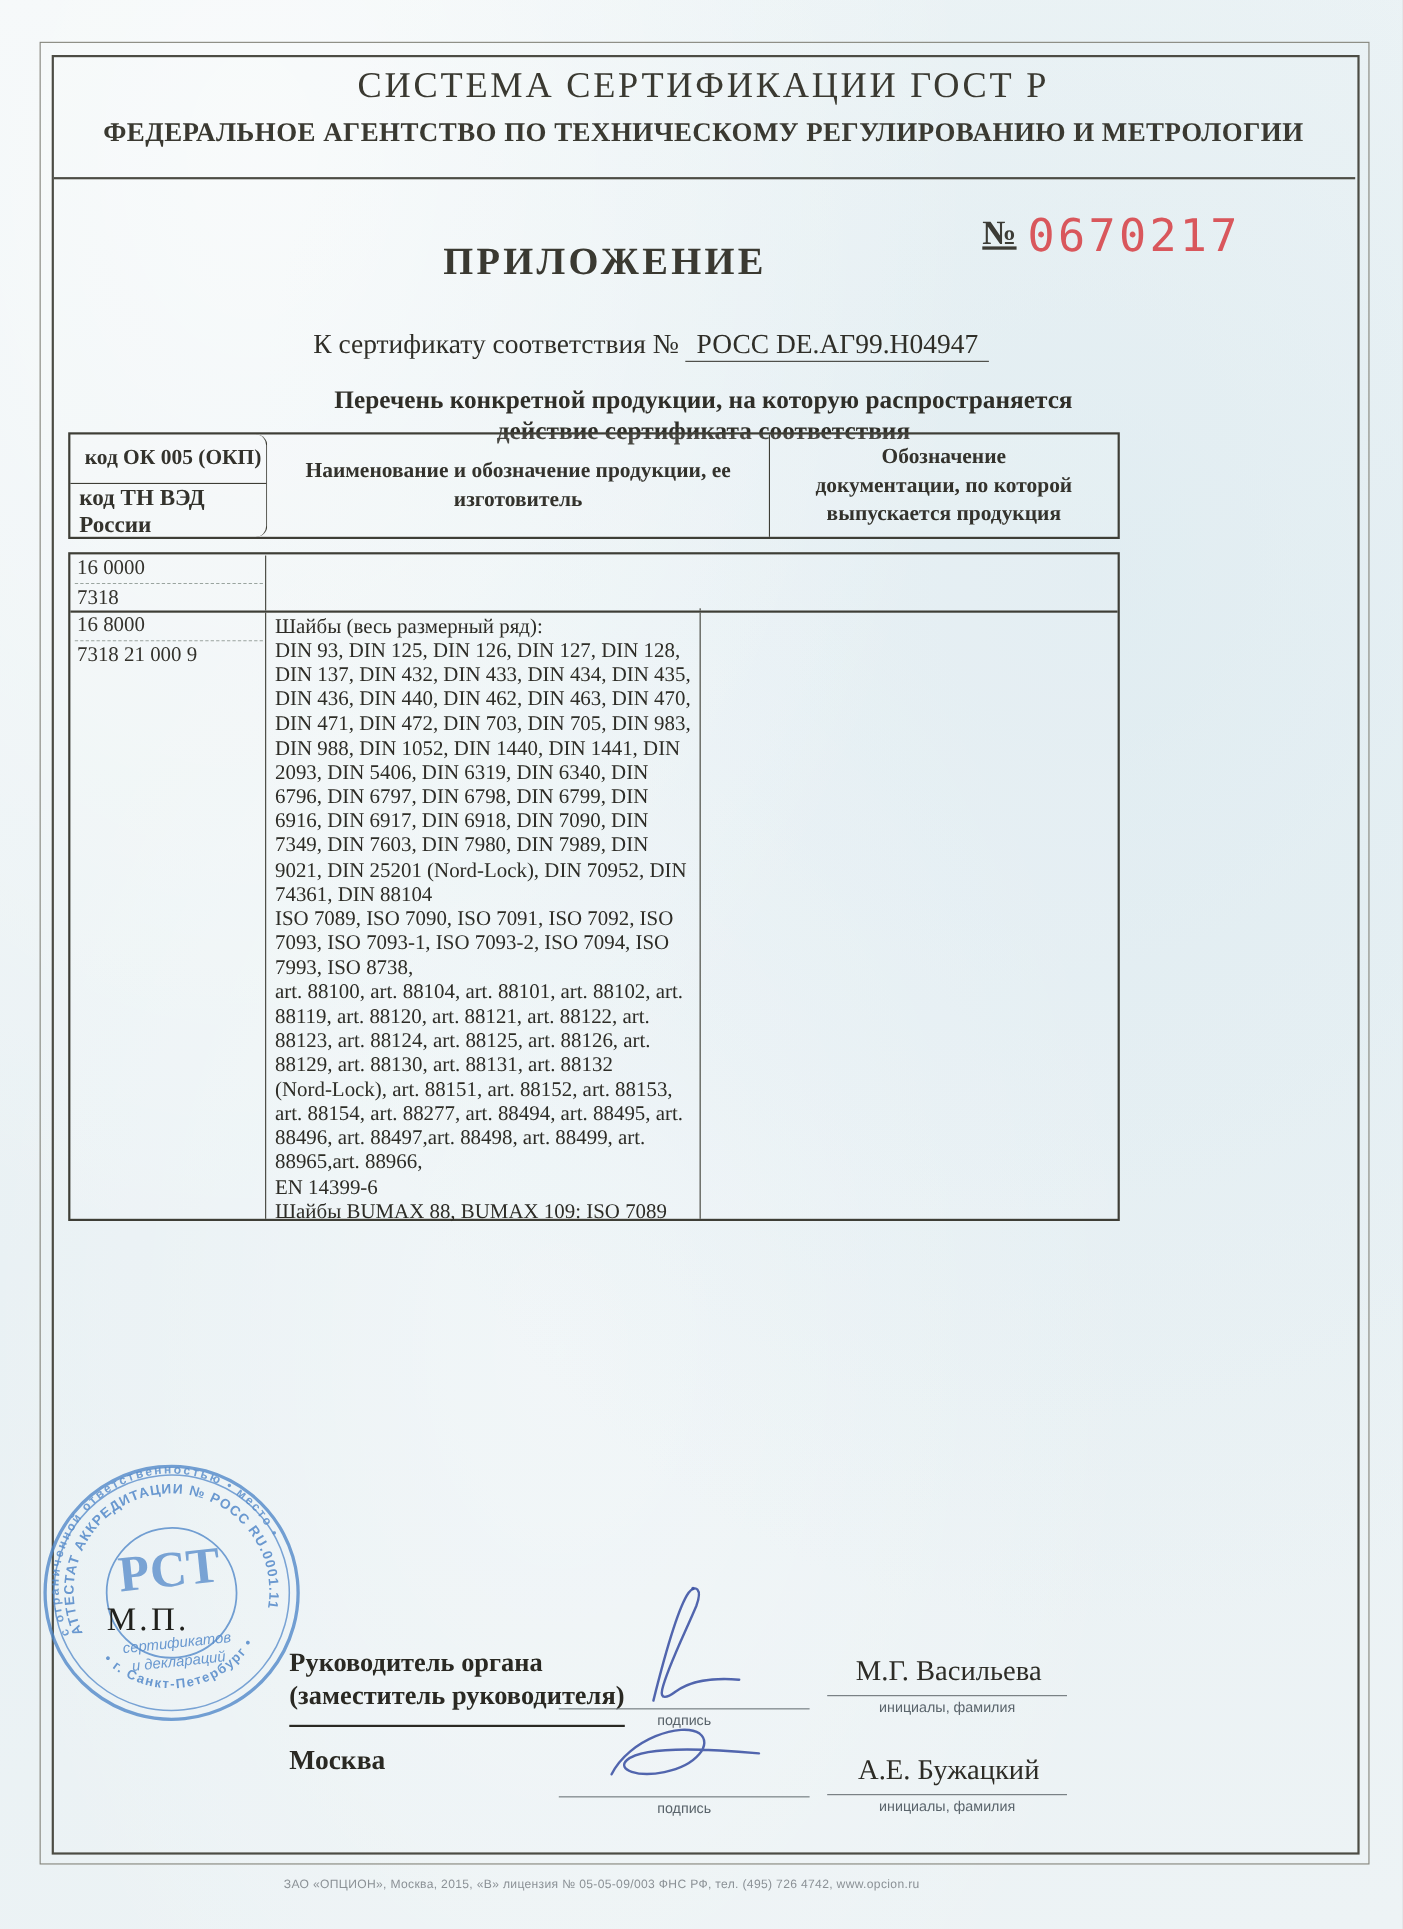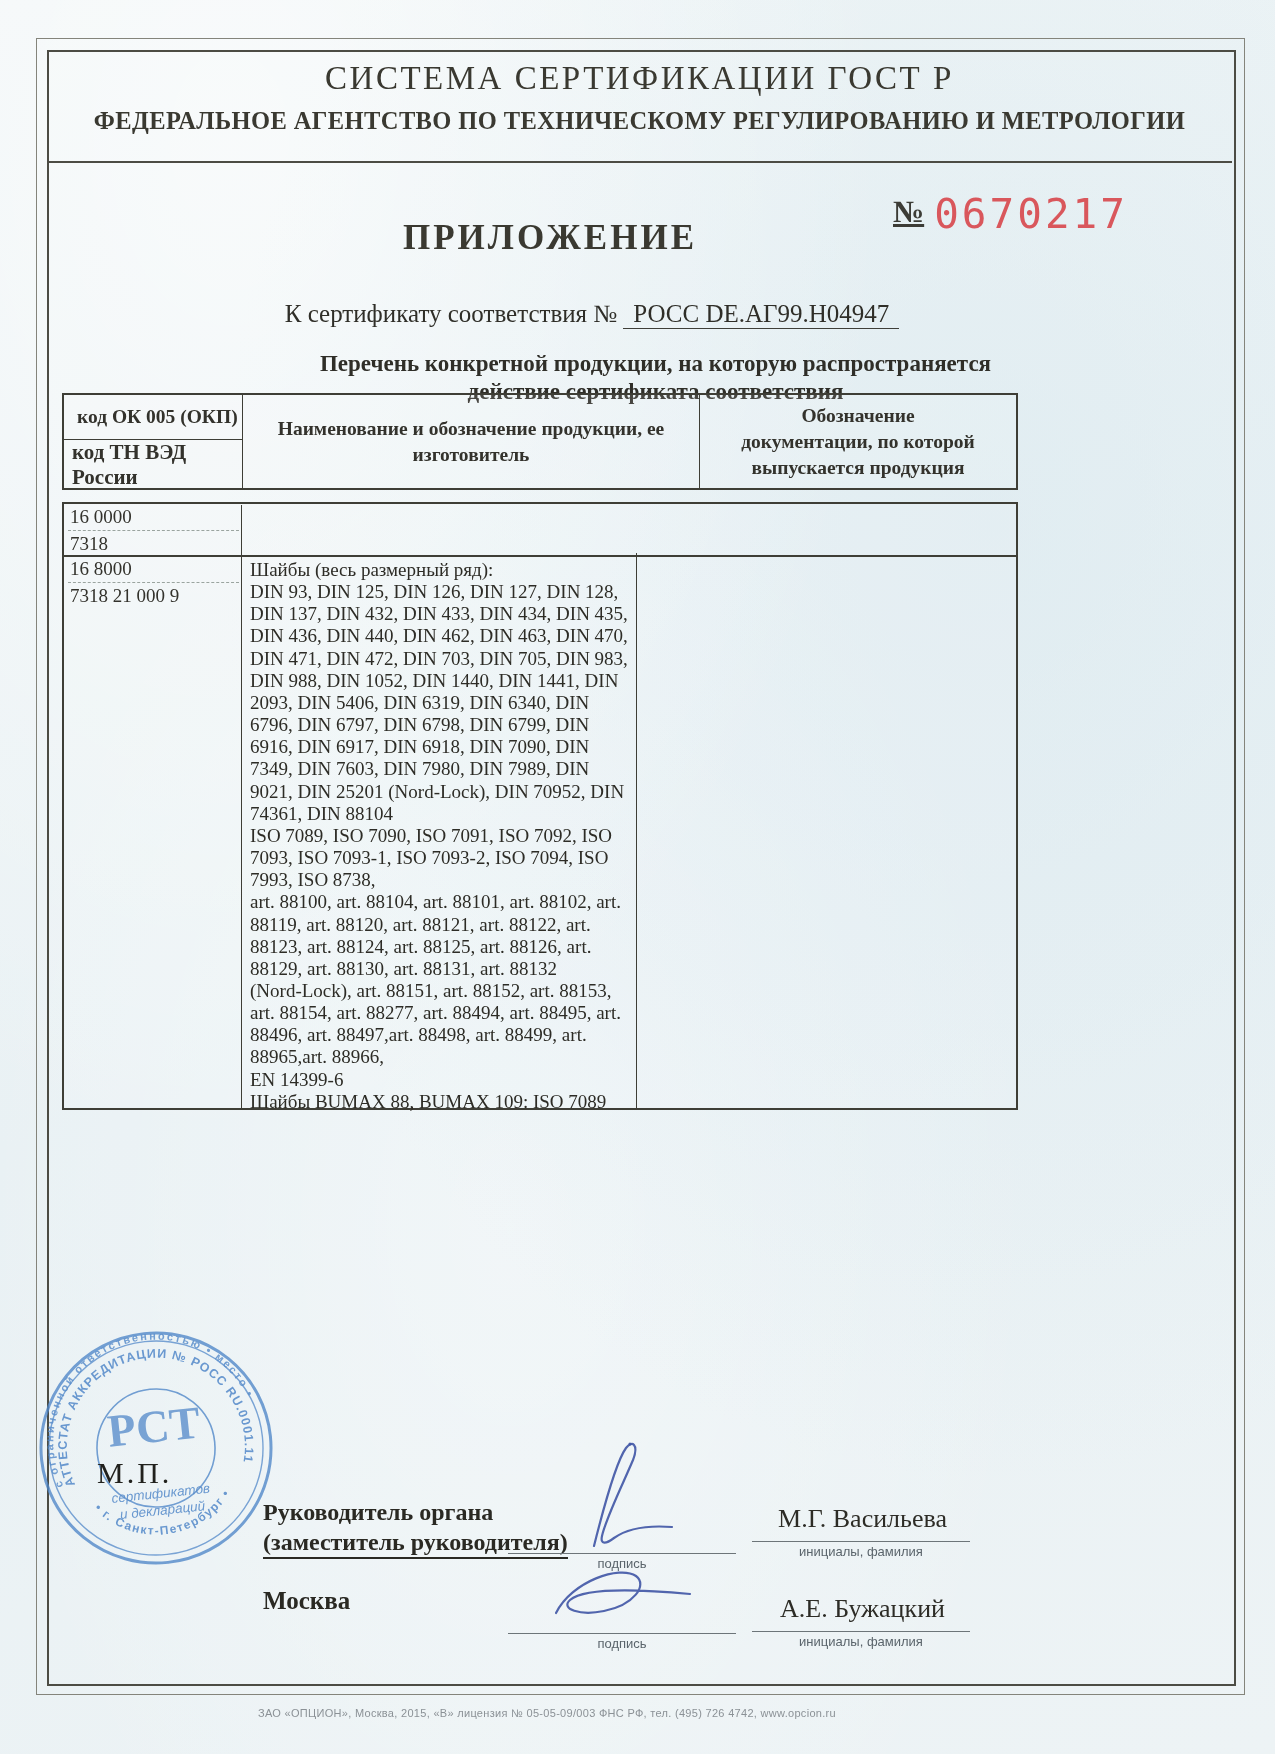--- a/index.html
+++ b/index.html
@@ -18,45 +18,45 @@
   .frame-inner{left:47px; top:50px; width:1185px; height:1632px; border:2.5px solid #4c4c44;}
   .hrule{left:49px; top:161px; width:1183px; border-top:2.5px solid #4c4c44; height:0;}
   .h1{left:47px; top:60px; width:1185px; text-align:center; font-size:33px; font-weight:normal; letter-spacing:2.5px; color:#3a3931;}
   .h2{left:47px; top:107px; width:1185px; text-align:center; font-size:24.5px; font-weight:bold; letter-spacing:.4px; color:#3a3931;}
   .doc-number{left:893px; top:194px; display:flex; align-items:flex-start; gap:10px;}
   .doc-number .no{font-size:31px; font-weight:bold; color:#3c3c36; text-decoration:underline;}
   .doc-number .digits{font-family:"DejaVu Sans Mono",monospace; font-size:41px; line-height:41px; color:#d9575c; letter-spacing:3px;}
   .doc-title{left:60px; top:218px; width:980px; text-align:center; font-size:35px; font-weight:bold; letter-spacing:3px; color:#3a3931;}
   .cert-line{left:47px; top:300px; width:1090px; text-align:center; font-size:25px; color:#2f2e28;}
   .cert-line .cert-num{border-bottom:1.5px solid #3f3f39; padding:0 10px 1px 10px; margin-left:6px;}
-  .purpose{left:63px; top:350px; width:1185px; text-align:center; font-size:23px; font-weight:bold; line-height:28px; color:#2f2e28;}
+  .purpose{left:47px; top:350px; width:1185px; text-align:center; font-size:23px; font-weight:bold; line-height:28px; color:#2f2e28;}
   
   .thead{left:62px; top:393px; width:956px; height:97px; border:2px solid #3e3e36; display:flex; box-sizing:border-box; background:rgba(255,255,255,.12);}
-  .thead .c1{width:178px; border-right:1.5px solid #3e3e36; display:flex; flex-direction:column;}
+  .thead .c1{width:178px; border-right:1.5px solid #3e3e36; display:flex; flex-direction:column;border-radius:10px;}
   .thead .c1 .t{flex:0 0 44px; display:flex; align-items:center; padding-left:13px; font-size:19.5px; font-weight:bold; border-bottom:1.5px solid #3e3e36;}
   .thead .c1 .b{flex:1; display:flex; align-items:center; padding-left:8px; font-size:21px; font-weight:bold;}
   .thead .c2{width:457px; border-right:1.5px solid #3e3e36;}
   .thead .c2,.thead .c3{display:flex; align-items:center; justify-content:center; text-align:center; font-size:19.5px; font-weight:bold; line-height:26px; padding:0 34px; box-sizing:border-box;}
   .thead .c3{flex:1;}
   .tbody{left:62px; top:502px; width:956px; height:608px; border:2px solid #3e3e36; box-sizing:border-box; background:rgba(255,255,255,.10);}
   .trow{display:flex; box-sizing:border-box;}
   .trow.r1{height:53px; border-bottom:2px solid #3e3e36;align-items:flex-end;}
   .trow.r2{height:551px;}
   .trow .c1{width:178px; border-right:1.5px solid #3e3e36; box-sizing:border-box; font-size:19px; padding:1px 0 0 4px;}
   .trow .c2{width:395px; border-right:1.5px solid #3e3e36; box-sizing:border-box;}
   .trow .c3{flex:1;}
   .code-top{display:block; border-bottom:1.2px dashed #9aa49f; padding:0 4px 2px 2px; min-height:22px; margin-right:2px;}
   .code-bot{display:block; padding:2px 4px 0 2px;}
   .product-cell{font-size:19px; line-height:22.15px; padding:2px 6px 0 8px; white-space:pre-line; color:#2d2c26;}
   
   .stamp{left:34px; top:1326px; width:244px; height:244px; transform:rotate(-6deg); opacity:.92;}
   .seal-mark{left:97px; top:1456px; font-size:30px; letter-spacing:3px; color:#21211d;}
   
   .role1{left:263px; top:1499px; font-size:24px; font-weight:bold; color:#2a2923;}
-  .role2{left:263px; top:1529px; font-size:24px; font-weight:bold; color:#2a2923; border-bottom:2.5px solid #2a2923; padding-bottom:1px;}
+  .role2{left:263px; top:1529px; font-size:24px; font-weight:bold; color:#2a2923; border-bottom:2.5px solid #2a2923; padding-bottom:12px;}
   .role3{left:263px; top:1587px; font-size:25px; font-weight:bold; color:#2a2923;}
   .sline{border-top:1.5px solid #6d7579; height:0;}
   .sl1{left:508px; top:1553px; width:228px;}
   .sl2{left:508px; top:1633px; width:228px;}
   .nl1{left:752px; top:1541px; width:218px; border-top:1.5px solid #6d7579;}
   .nl2{left:752px; top:1631px; width:218px; border-top:1.5px solid #6d7579;}
   .caption{font-family:"Liberation Sans","DejaVu Sans",sans-serif; font-size:13px; color:#5a646b; text-align:center;}
   .cap-s1{left:508px; top:1556px; width:228px;}
   .cap-s2{left:508px; top:1636px; width:228px;}
   .cap-n1{left:752px; top:1544px; width:218px;}

